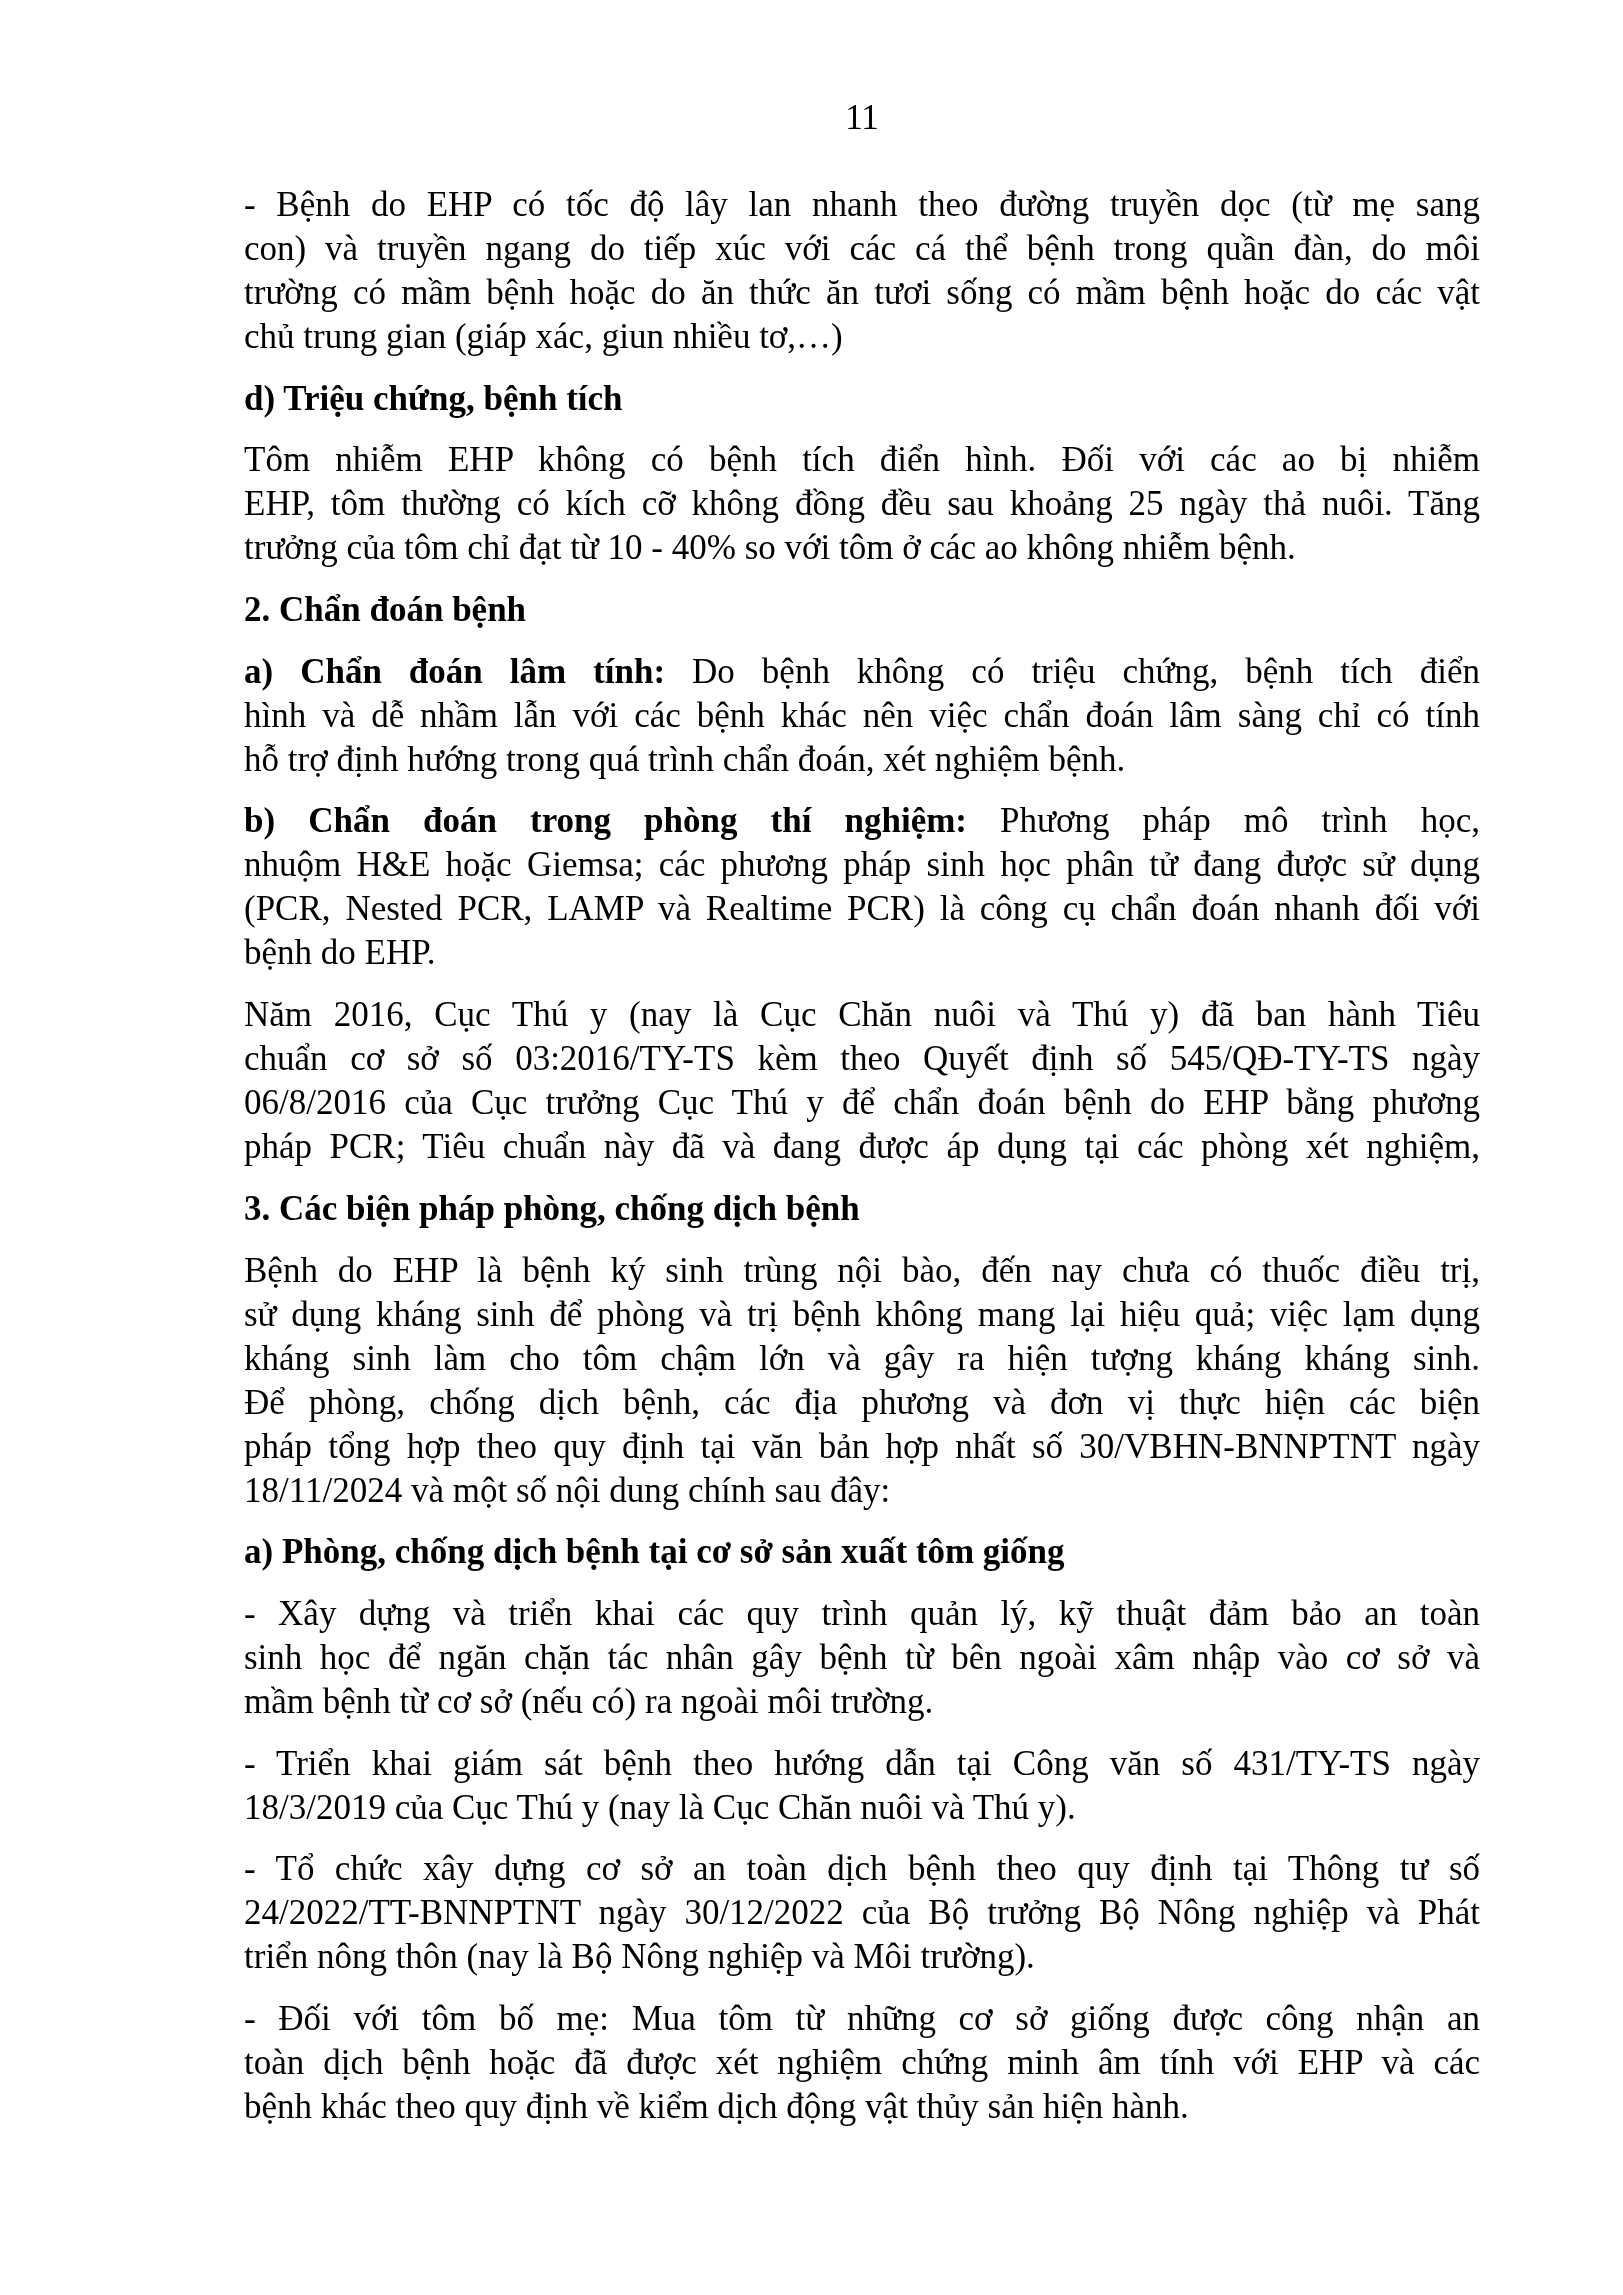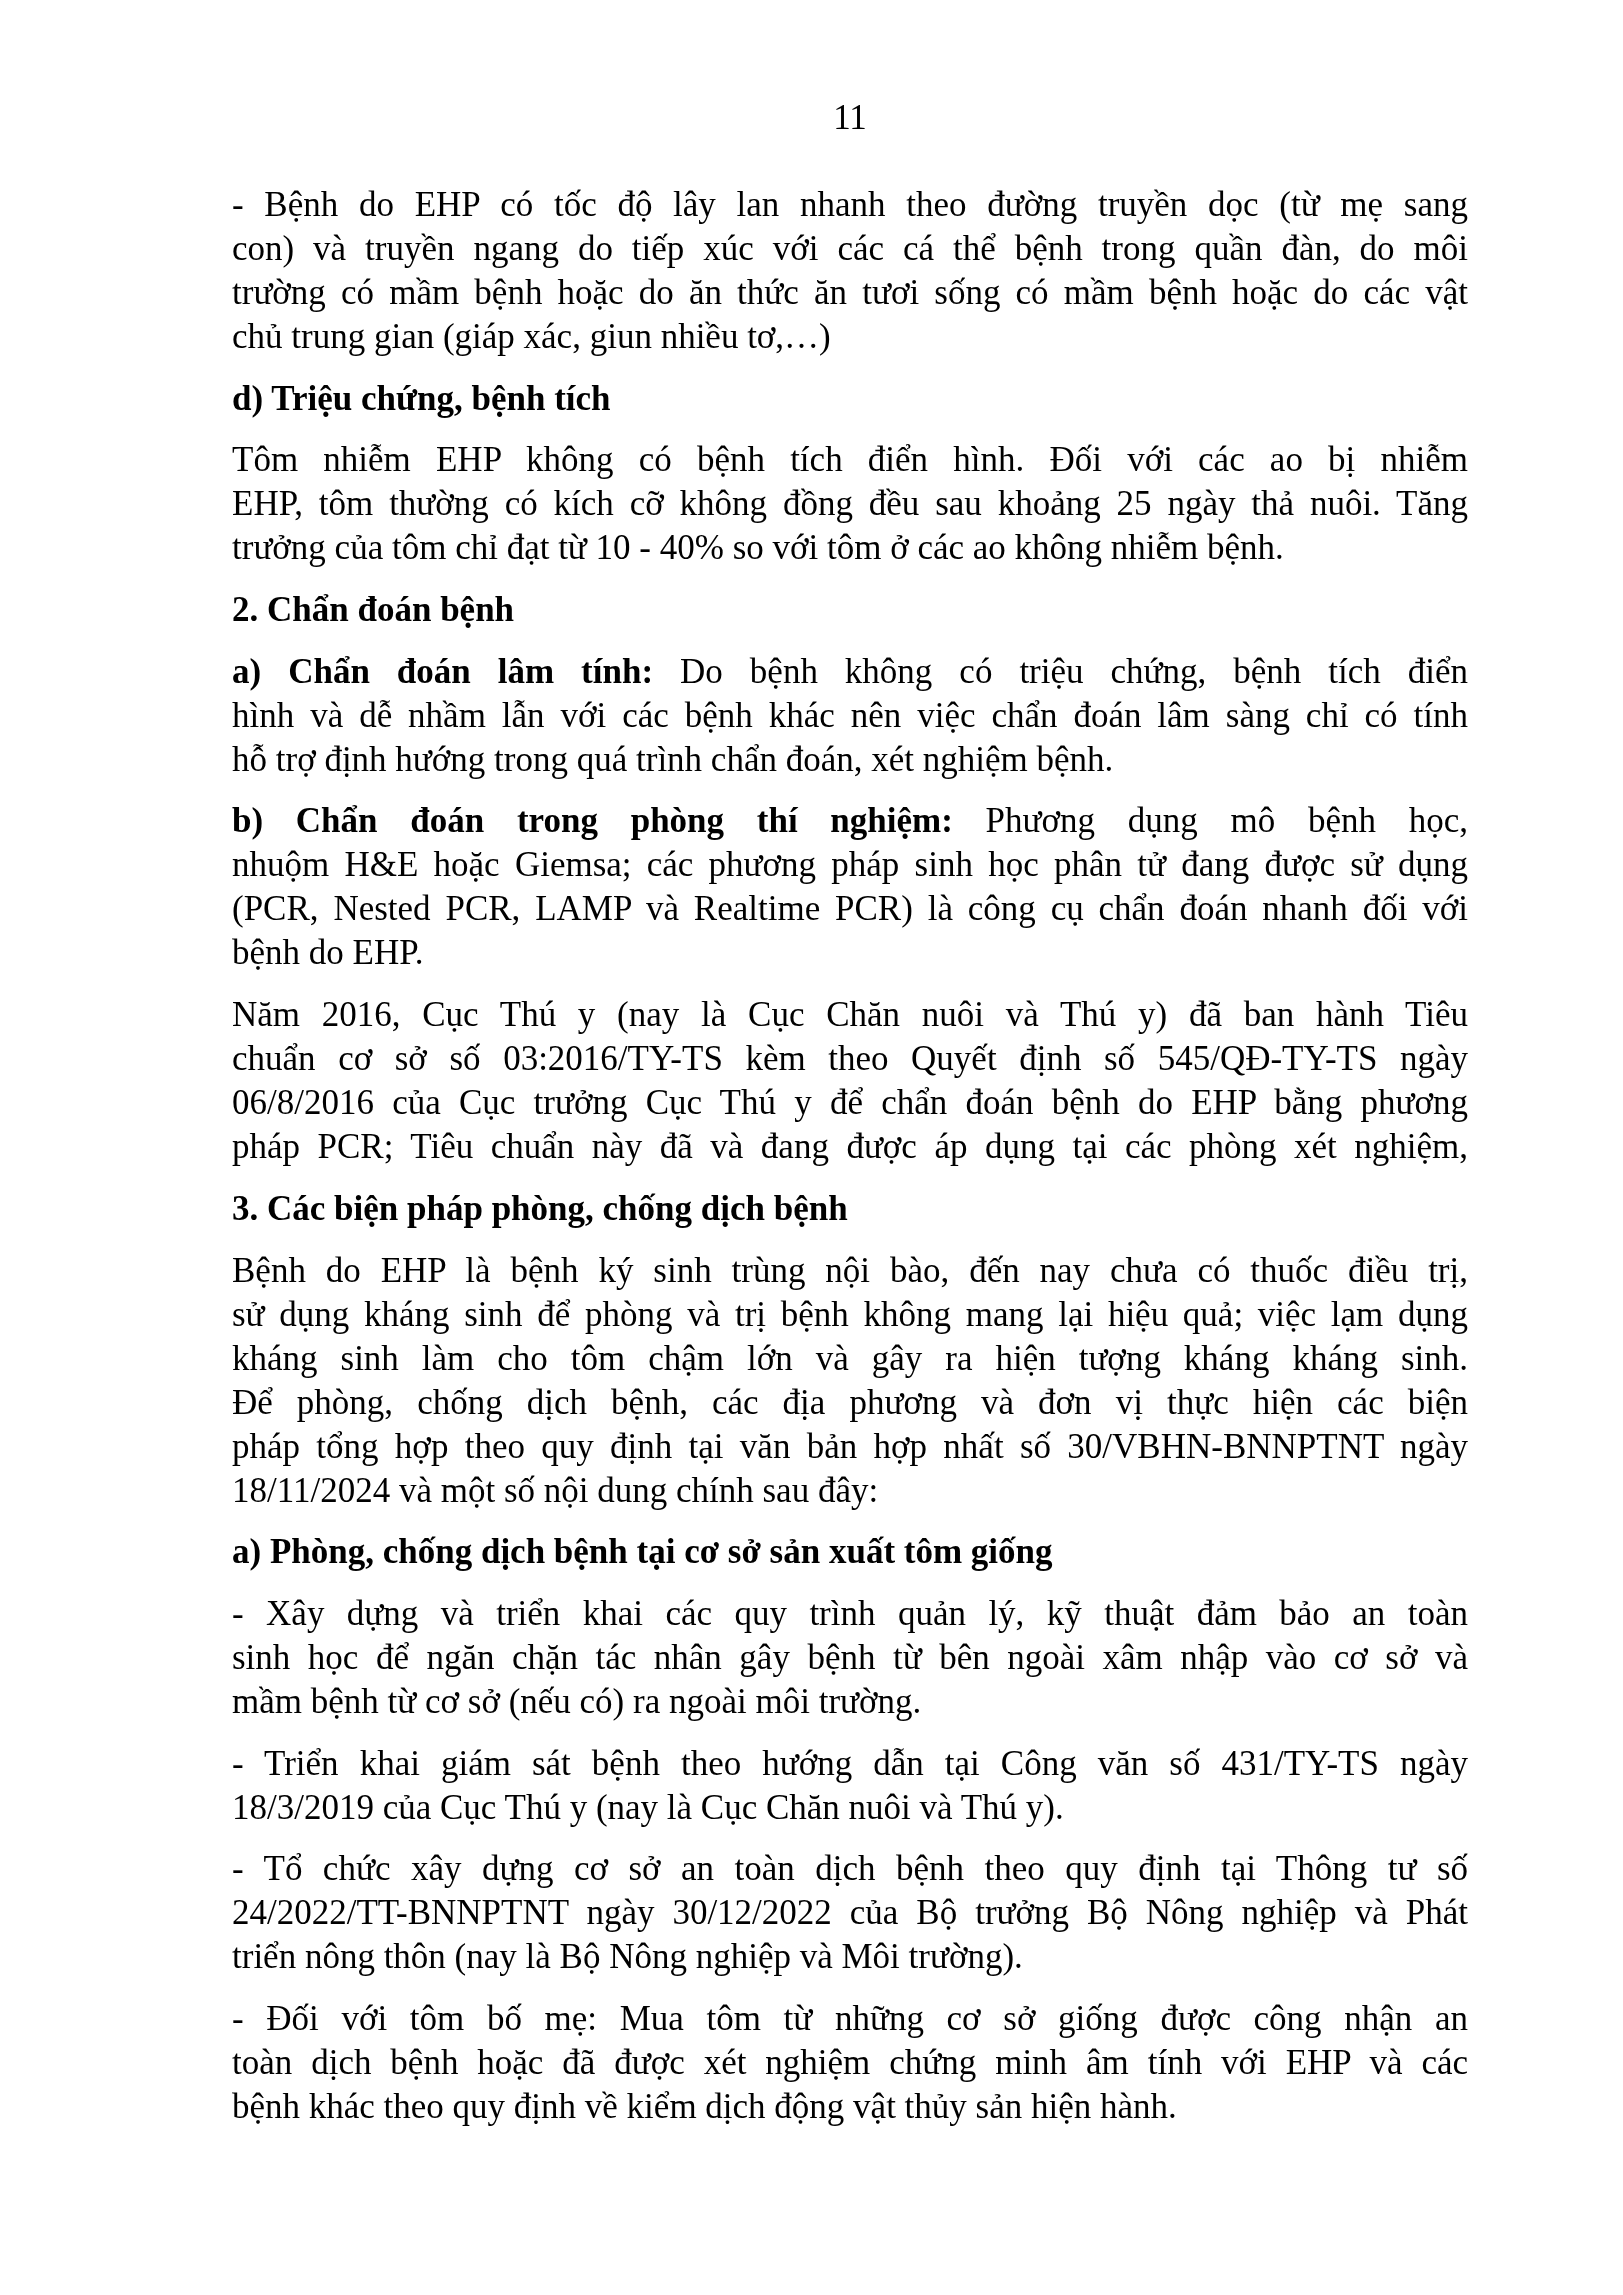--- a/index.html
+++ b/index.html
@@ -11,21 +11,21 @@
     position: relative;
     width: 1623px;
     height: 2295px;
     background: #ffffff;
     color: #000000;
     font-family: "Liberation Serif", "DejaVu Serif", serif;
     overflow: hidden;
   }
   .content {
     position: absolute;
-    left: 232px;
+    left: 244px;
     top: 96px;
     width: 1236px;
     font-size: 35px;
     line-height: 44px;
   }
   .page-number {
     text-align: center;
     margin: 0 0 43px 0;
   }
   .block {
@@ -74,21 +74,21 @@
         </div>
         <div class="block heading">
           <div class="line last"><span class="seg">2. Chẩn đoán bệnh</span></div>
         </div>
         <div class="block paragraph">
           <div class="line"><span class="seg bold">a) Chẩn đoán lâm tính:</span><span class="seg"> Do bệnh không có triệu chứng, bệnh tích điển</span></div>
           <div class="line"><span class="seg">hình và dễ nhầm lẫn với các bệnh khác nên việc chẩn đoán lâm sàng chỉ có tính</span></div>
           <div class="line last"><span class="seg">hỗ trợ định hướng trong quá trình chẩn đoán, xét nghiệm bệnh.</span></div>
         </div>
         <div class="block paragraph">
-          <div class="line"><span class="seg bold">b) Chẩn đoán trong phòng thí nghiệm:</span><span class="seg"> Phương dụng mô bệnh học,</span></div>
+          <div class="line"><span class="seg bold">b) Chẩn đoán trong phòng thí nghiệm:</span><span class="seg"> Phương pháp mô trình học,</span></div>
           <div class="line"><span class="seg">nhuộm H&amp;E hoặc Giemsa; các phương pháp sinh học phân tử đang được sử dụng</span></div>
           <div class="line"><span class="seg">(PCR, Nested PCR, LAMP và Realtime PCR) là công cụ chẩn đoán nhanh đối với</span></div>
           <div class="line last"><span class="seg">bệnh do EHP.</span></div>
         </div>
         <div class="block paragraph">
           <div class="line"><span class="seg">Năm 2016, Cục Thú y (nay là Cục Chăn nuôi và Thú y) đã ban hành Tiêu</span></div>
           <div class="line"><span class="seg">chuẩn cơ sở số 03:2016/TY-TS kèm theo Quyết định số 545/QĐ-TY-TS ngày</span></div>
           <div class="line"><span class="seg">06/8/2016 của Cục trưởng Cục Thú y để chẩn đoán bệnh do EHP bằng phương</span></div>
           <div class="line"><span class="seg">pháp PCR; Tiêu chuẩn này đã và đang được áp dụng tại các phòng xét nghiệm,</span></div>
         </div>

